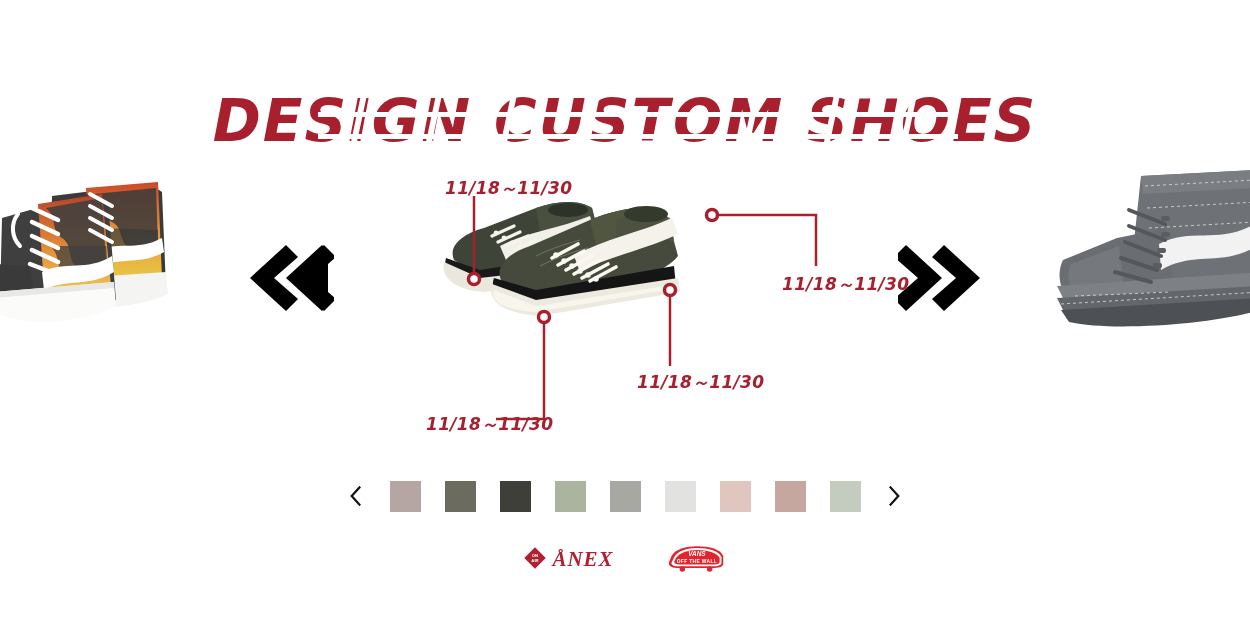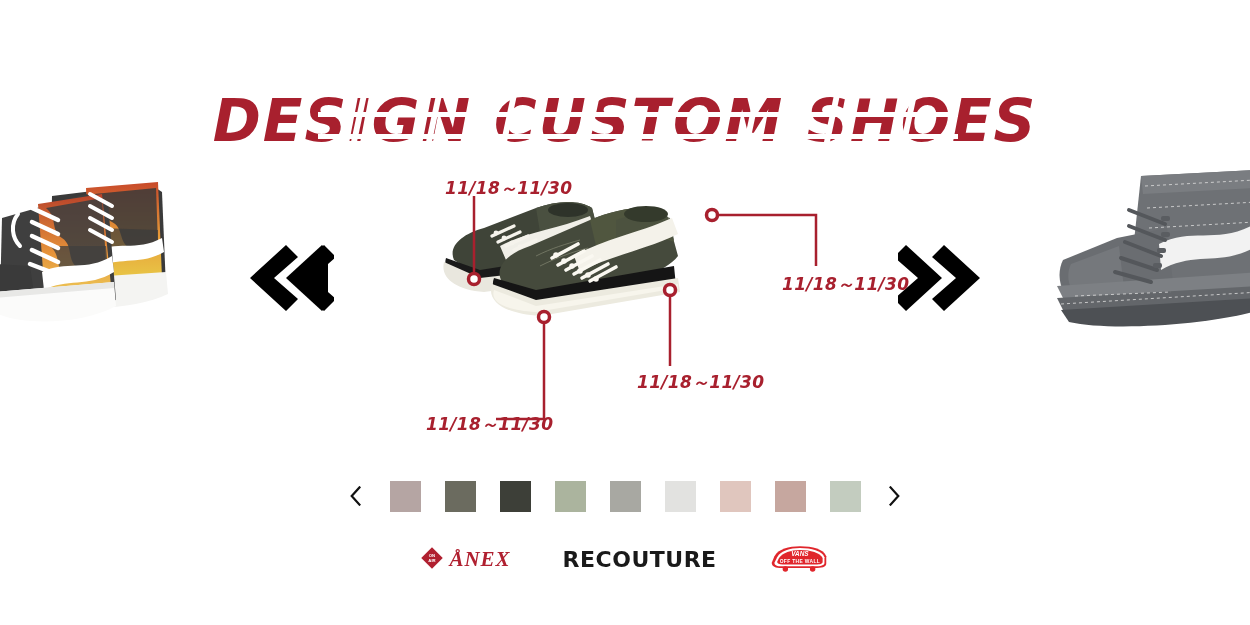--- a/index.html
+++ b/index.html
@@ -385,23 +385,20 @@
 
     <div class="brand anex-wrap">
       <svg viewBox="0 0 26 26" width="22" height="22">
         <rect x="4" y="4" width="18" height="18" transform="rotate(45 13 13)" fill="#B02030"></rect>
         <text x="13" y="12" font-family="Liberation Sans, sans-serif" font-size="5" font-weight="700" fill="#ffffff" text-anchor="middle">ON</text>
         <text x="13" y="18" font-family="Liberation Sans, sans-serif" font-size="5" font-weight="700" fill="#ffffff" text-anchor="middle">AIR</text>
       </svg>
       <span class="anex-text">ÅNEX</span>
     </div>
 
-    <div class="brand">
-      <span class="recouture-text">RECOUTURE</span>
-    </div>
 
     <div class="brand">
       <svg viewBox="0 0 66 30" width="60" height="28">
         <path d="M6 12 C10 4 22 1 34 1 C48 1 60 4 63 12 L63 20 C63 24 58 25 50 25 L14 25 C7 25 3 23 3 19 Z" fill="#E0262C"></path>
         <path d="M9 13 C13 6 23 3 34 3 C47 3 58 6 61 13 L61 19 C61 22 57 23 50 23 L14 23 C9 23 6 22 6 19 Z" fill="#ffffff"></path>
         <path d="M11 14 C15 8 24 5 34 5 C46 5 56 8 59 14 L59 18 C59 21 55 21 49 21 L15 21 C11 21 9 20 9 18 Z" fill="#E0262C"></path>
         <text x="34" y="12" font-family="Liberation Sans, sans-serif" font-size="7" font-weight="700" font-style="italic" fill="#ffffff" text-anchor="middle">VANS</text>
         <text x="34" y="19" font-family="Liberation Sans, sans-serif" font-size="5.4" font-weight="700" fill="#ffffff" text-anchor="middle" letter-spacing="0.4">OFF THE WALL</text>
         <circle cx="18" cy="26" r="3" fill="#E0262C"></circle>
         <circle cx="48" cy="26" r="3" fill="#E0262C"></circle>

